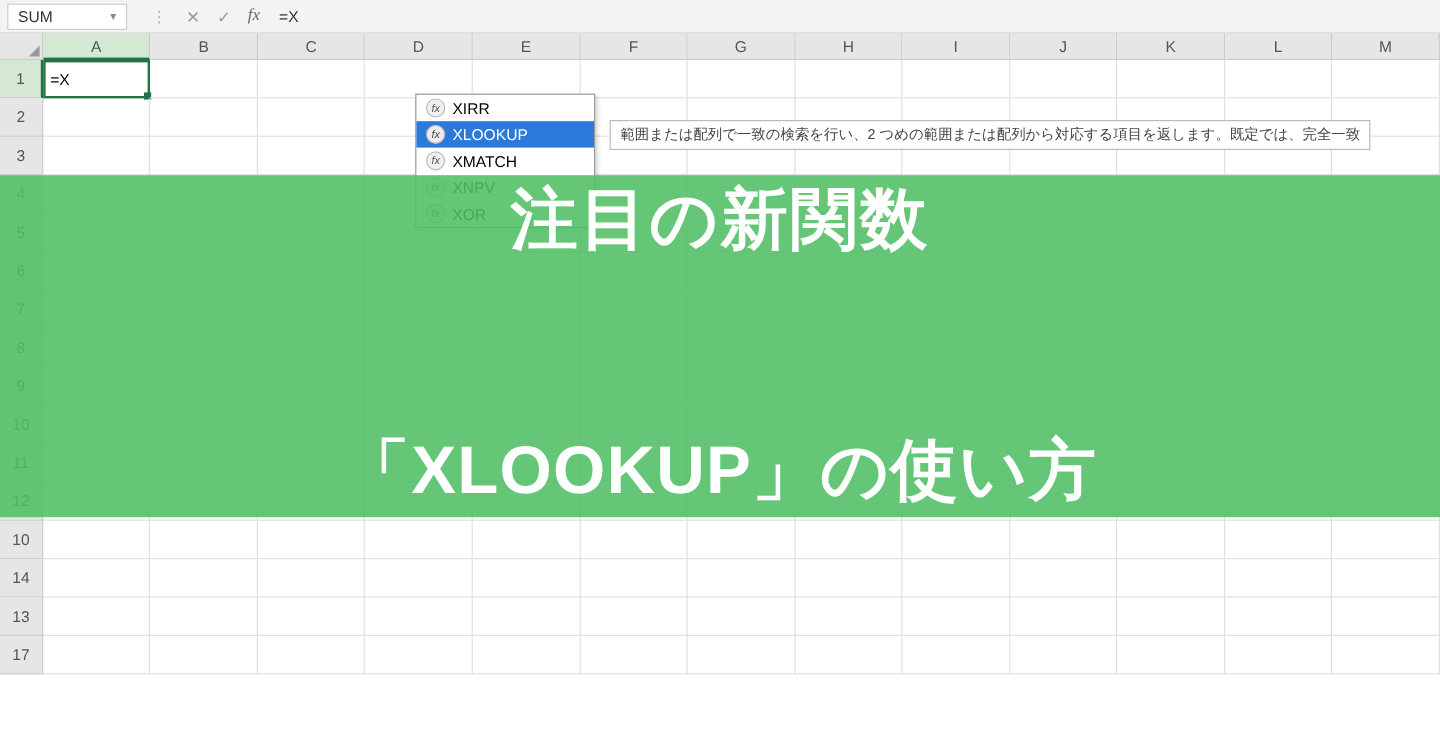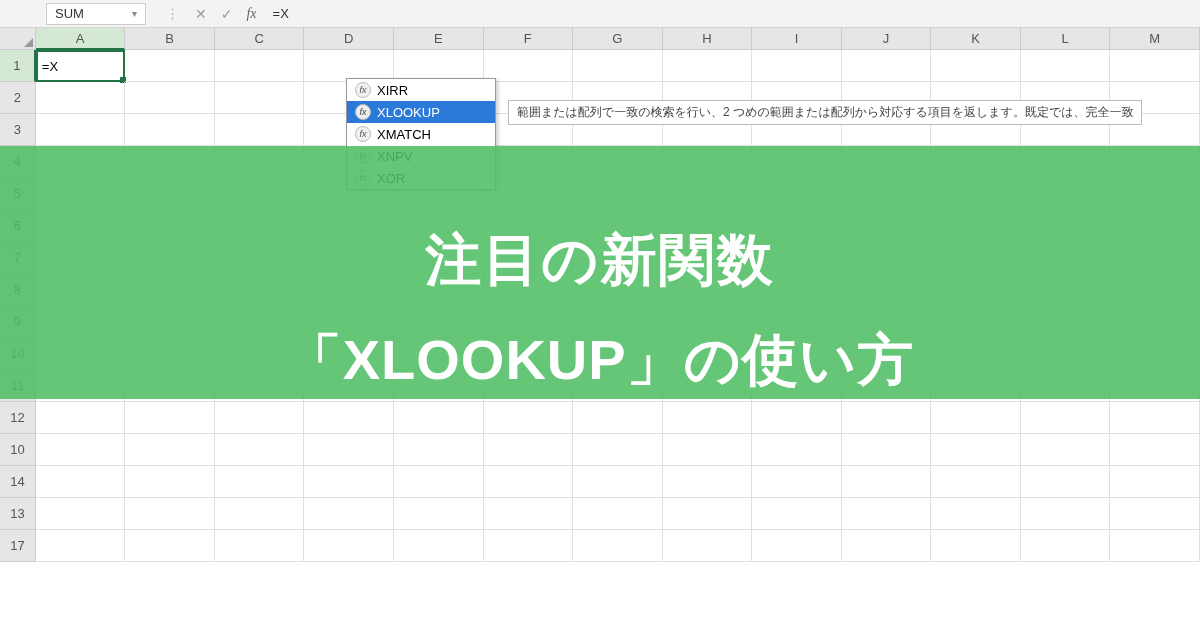--- a/index.html
+++ b/index.html
@@ -1,18 +1,18 @@
 <!DOCTYPE html>
 <html><head>
 <meta charset="utf-8">
 <style>
 * { margin: 0; padding: 0; box-sizing: border-box; font-family: "Segoe UI", Arial, sans-serif; }
 body { background: #fff; width: 1200px; height: 630px; overflow: hidden; position: relative; }
 
-.top-bar { height: 28px; background: #f3f3f3; display: flex; align-items: center; border-bottom: 1px solid #d4d4d4; font-size: 13px; color: #555; padding-left: 40px; }
+.top-bar { height: 28px; background: #f3f3f3; display: flex; align-items: center; border-bottom: 1px solid #d4d4d4; font-size: 13px; color: #555; }
 .name-box { width: 100px; height: 22px; background: #fff; border: 1px solid #ccc; margin: 0 12px 0 6px; padding: 1px 8px; display: flex; align-items: center; color: #333; }
 .name-box .chev { margin-left: auto; color: #888; font-size: 10px; }
 .divider-dots { color: #aaa; margin: 0 8px; }
 .fx-controls { display: flex; align-items: center; gap: 14px; margin-left: 8px; }
 .fx-btn { color: #999; font-size: 14px; }
 .fx-label { font-style: italic; font-family: "Times New Roman", serif; color: #666; font-size: 14px; }
 .formula-input { margin-left: 16px; font-size: 13px; color: #333; }
 
 .grid { position: relative; }
 .col-headers { display: flex; height: 22px; }
@@ -29,21 +29,21 @@
 .cell.selected::after { content: ""; position: absolute; right: -3px; bottom: -3px; width: 6px; height: 6px; background: #217346; }
 
 .autocomplete { position: absolute; left: 346px; top: 50px; background: #fff; border: 1px solid #999; box-shadow: 2px 2px 4px rgba(0,0,0,0.2); z-index: 10; min-width: 150px; }
 .ac-item { display: flex; align-items: center; padding: 3px 8px; font-size: 13px; gap: 6px; cursor: pointer; }
 .ac-item.selected { background: #2b79d8; color: #fff; }
 .fx-icon { width: 16px; height: 16px; border-radius: 50%; background: #f0f0f0; border: 1px solid #bbb; display: flex; align-items: center; justify-content: center; font-size: 9px; font-style: italic; color: #555; flex-shrink: 0; }
 .ac-item.selected .fx-icon { background: #eee; color: #444; }
 
 .tooltip { position: absolute; left: 508px; top: 72px; background: #fff; border: 1px solid #bbb; padding: 3px 8px; font-size: 12px; color: #444; z-index: 9; white-space: nowrap; }
 
-.overlay-banner { position: absolute; left: 0; top: 146px; width: 1200px; height: 253px; background: rgba(80,190,100,0.88); z-index: 20; display: flex; flex-direction: column; align-items: center; justify-content: flex-end; color: #fff; font-weight: bold; }
+.overlay-banner { position: absolute; left: 0; top: 146px; width: 1200px; height: 285px; background: rgba(80,190,100,0.88); z-index: 20; display: flex; flex-direction: column; align-items: center; justify-content: space-between; color: #fff; font-weight: bold; }
 .overlay-banner .line1 { font-size: 56px; letter-spacing: 2px; }
 .overlay-banner .line2 { font-size: 56px; letter-spacing: 1px; margin-top: 24px; }
 </style>
 </head>
 <body>
 
 <div class="top-bar">
   <div class="name-box">
     <span>SUM</span>
     <span class="chev">▾</span>

